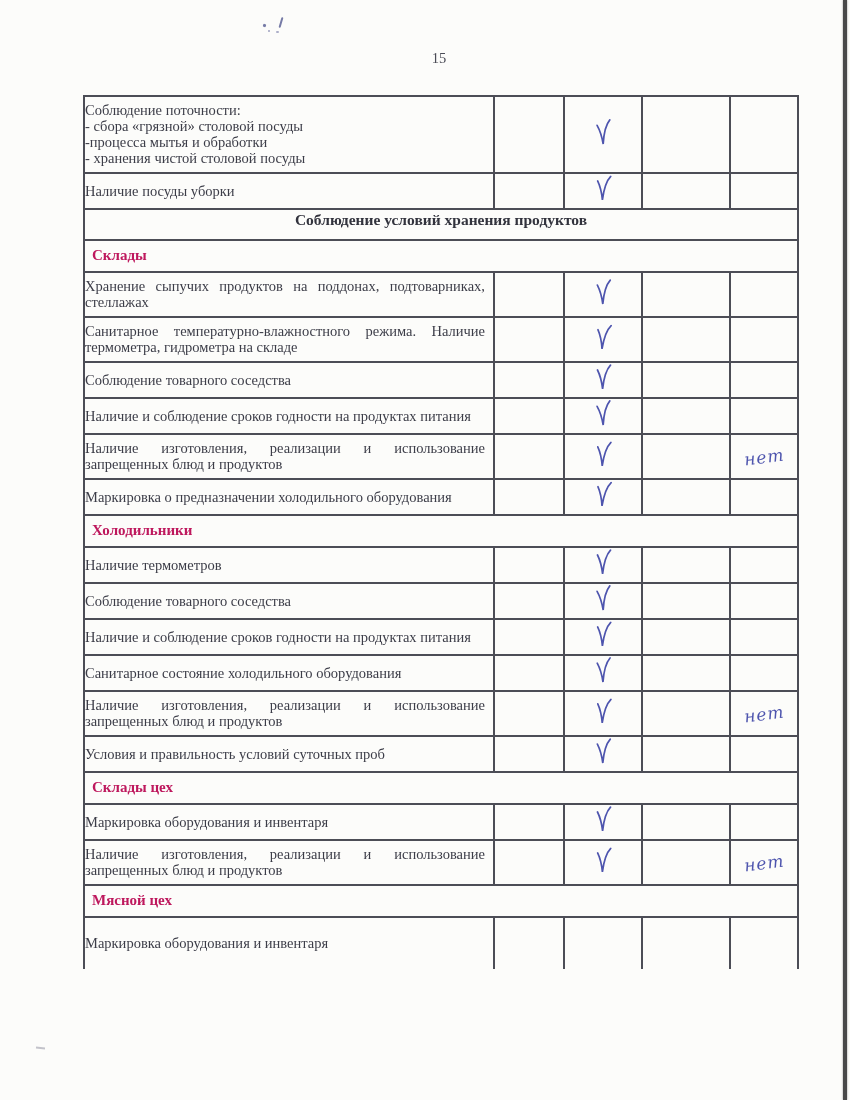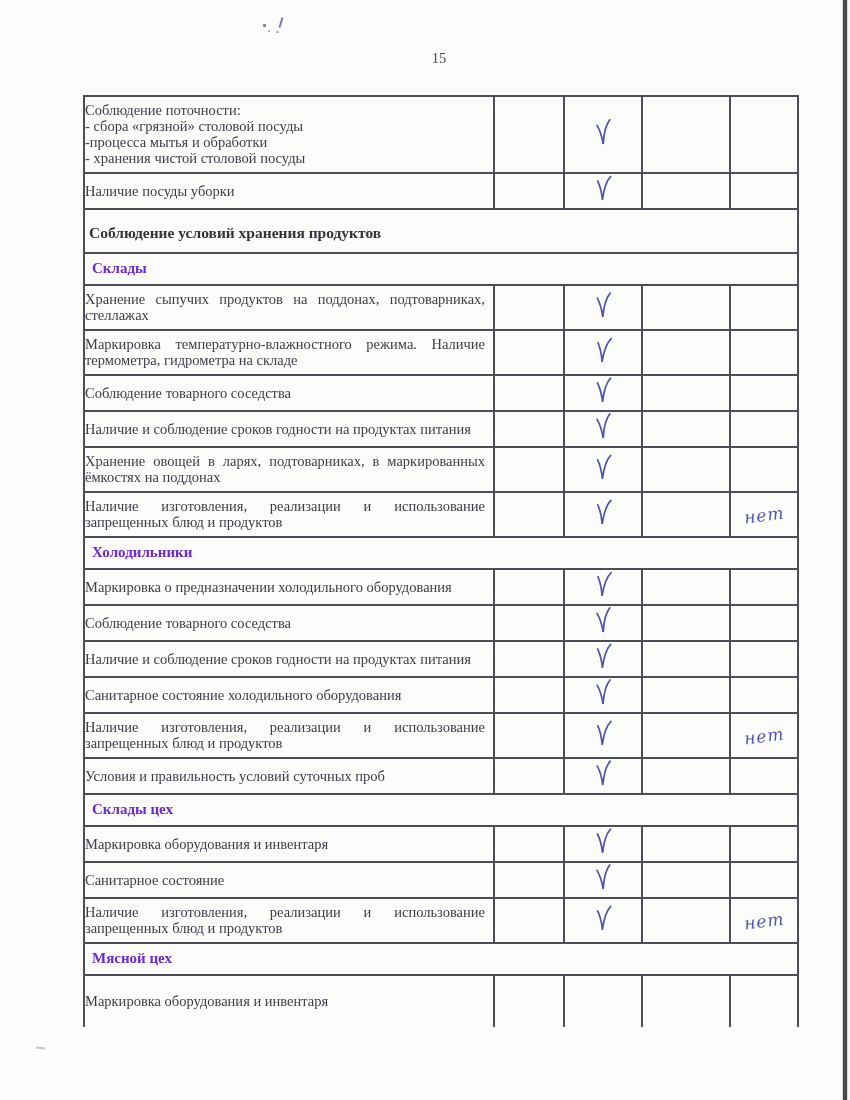--- a/index.html
+++ b/index.html
@@ -33,26 +33,26 @@
     border-collapse:collapse;table-layout:fixed;
     border:2px solid #4c4d56;border-bottom:0;
   }
   td{border:2px solid #4c4d56;vertical-align:middle;}
   td.textcell{
     font-size:14.5px;color:#3c3d48;line-height:16px;
     padding:5px 8px 6px 0;text-align:justify;text-align-last:left;
   }
   td.multiline{white-space:pre-line;text-align:left;}
   td.group{
-    font-weight:bold;text-align:left;font-size:15.5px;
-    color:#32333d;padding:14px 4px 10px;
+    font-weight:bold;text-align:center;font-size:15.5px;
+    color:#32333d;padding:1px 4px 10px;
   }
   td.sub{
     font-weight:bold;text-align:left;font-size:15px;
-    color:#6d28d9;padding:6px 8px 7px 7px;
+    color:#be185d;padding:6px 8px 7px 7px;
   }
   td.mark{text-align:center;}
   tr:last-child td{border-bottom:0;height:40px;}
   .check{display:inline-block;line-height:0;}
   .note{
     display:inline-block;font-style:italic;font-size:17px;
     font-family:"DejaVu Serif", serif;letter-spacing:1px;
     transform:rotate(-7deg);
   }
 </style>
@@ -107,21 +107,21 @@
       <tr>
         <td class="textcell">Хранение сыпучих продуктов на поддонах, подтоварниках, стеллажах</td>
         <td class="mark"></td>
         <td class="mark"><span class="check"><svg width="17" height="28" viewBox="0 0 17 28" style="transform:rotate(-1deg)">
               <path d="M2.5 6 C4.5 10, 6.8 18, 7.6 25 C8.6 16, 11 6, 15.5 1.2" fill="none" stroke="#4e55ae" stroke-width="1.7" stroke-linecap="round"></path>
             </svg></span></td>
         <td class="mark"></td>
         <td class="mark"></td>
       </tr>
       <tr>
-        <td class="textcell">Маркировка температурно-влажностного режима. Наличие термометра, гидрометра на складе</td>
+        <td class="textcell">Санитарное температурно-влажностного режима. Наличие термометра, гидрометра на складе</td>
         <td class="mark"></td>
         <td class="mark"><span class="check"><svg width="17" height="28" viewBox="0 0 17 28" style="transform:rotate(3deg)">
               <path d="M2.5 6 C4.5 10, 6.8 18, 7.6 25 C8.6 16, 11 6, 15.5 1.2" fill="none" stroke="#4e55ae" stroke-width="1.7" stroke-linecap="round"></path>
             </svg></span></td>
         <td class="mark"></td>
         <td class="mark"></td>
       </tr>
       <tr>
         <td class="textcell">Соблюдение товарного соседства</td>
         <td class="mark"></td>
@@ -134,110 +134,101 @@
       <tr>
         <td class="textcell">Наличие и соблюдение сроков годности на продуктах питания</td>
         <td class="mark"></td>
         <td class="mark"><span class="check"><svg width="17" height="28" viewBox="0 0 17 28" style="transform:rotate(-3deg)">
               <path d="M2.5 6 C4.5 10, 6.8 18, 7.6 25 C8.6 16, 11 6, 15.5 1.2" fill="none" stroke="#4e55ae" stroke-width="1.7" stroke-linecap="round"></path>
             </svg></span></td>
         <td class="mark"></td>
         <td class="mark"></td>
       </tr>
       <tr>
-        <td class="textcell">Хранение овощей в ларях, подтоварниках, в маркированных ёмкостях на поддонах</td>
+        <td class="textcell">Наличие изготовления, реализации и использование запрещенных блюд и продуктов</td>
+        <td class="mark"></td>
+        <td class="mark"><span class="check"><svg width="17" height="28" viewBox="0 0 17 28" style="transform:rotate(2deg)">
+              <path d="M2.5 6 C4.5 10, 6.8 18, 7.6 25 C8.6 16, 11 6, 15.5 1.2" fill="none" stroke="#4e55ae" stroke-width="1.7" stroke-linecap="round"></path>
+            </svg></span></td>
+        <td class="mark"></td>
+        <td class="mark"><span class="note" style="color: rgb(78, 85, 174);">нет</span></td>
+      </tr>
+      <tr>
+        <td class="textcell">Маркировка о предназначении холодильного оборудования</td>
+        <td class="mark"></td>
+        <td class="mark"><span class="check"><svg width="17" height="28" viewBox="0 0 17 28" style="transform:rotate(3deg)">
+              <path d="M2.5 6 C4.5 10, 6.8 18, 7.6 25 C8.6 16, 11 6, 15.5 1.2" fill="none" stroke="#4e55ae" stroke-width="1.7" stroke-linecap="round"></path>
+            </svg></span></td>
+        <td class="mark"></td>
+        <td class="mark"></td>
+      </tr>
+      <tr>
+        <td colspan="5" class="sub">Холодильники</td>
+      </tr>
+      <tr>
+        <td class="textcell">Наличие термометров</td>
+        <td class="mark"></td>
+        <td class="mark"><span class="check"><svg width="17" height="28" viewBox="0 0 17 28" style="transform:rotate(0deg)">
+              <path d="M2.5 6 C4.5 10, 6.8 18, 7.6 25 C8.6 16, 11 6, 15.5 1.2" fill="none" stroke="#4e55ae" stroke-width="1.7" stroke-linecap="round"></path>
+            </svg></span></td>
+        <td class="mark"></td>
+        <td class="mark"></td>
+      </tr>
+      <tr>
+        <td class="textcell">Соблюдение товарного соседства</td>
+        <td class="mark"></td>
+        <td class="mark"><span class="check"><svg width="17" height="28" viewBox="0 0 17 28" style="transform:rotate(-3deg)">
+              <path d="M2.5 6 C4.5 10, 6.8 18, 7.6 25 C8.6 16, 11 6, 15.5 1.2" fill="none" stroke="#4e55ae" stroke-width="1.7" stroke-linecap="round"></path>
+            </svg></span></td>
+        <td class="mark"></td>
+        <td class="mark"></td>
+      </tr>
+      <tr>
+        <td class="textcell">Наличие и соблюдение сроков годности на продуктах питания</td>
         <td class="mark"></td>
         <td class="mark"><span class="check"><svg width="17" height="28" viewBox="0 0 17 28" style="transform:rotate(1deg)">
               <path d="M2.5 6 C4.5 10, 6.8 18, 7.6 25 C8.6 16, 11 6, 15.5 1.2" fill="none" stroke="#4e55ae" stroke-width="1.7" stroke-linecap="round"></path>
             </svg></span></td>
         <td class="mark"></td>
         <td class="mark"></td>
       </tr>
       <tr>
+        <td class="textcell">Санитарное состояние холодильного оборудования</td>
+        <td class="mark"></td>
+        <td class="mark"><span class="check"><svg width="17" height="28" viewBox="0 0 17 28" style="transform:rotate(-2deg)">
+              <path d="M2.5 6 C4.5 10, 6.8 18, 7.6 25 C8.6 16, 11 6, 15.5 1.2" fill="none" stroke="#4e55ae" stroke-width="1.7" stroke-linecap="round"></path>
+            </svg></span></td>
+        <td class="mark"></td>
+        <td class="mark"></td>
+      </tr>
+      <tr>
         <td class="textcell">Наличие изготовления, реализации и использование запрещенных блюд и продуктов</td>
         <td class="mark"></td>
         <td class="mark"><span class="check"><svg width="17" height="28" viewBox="0 0 17 28" style="transform:rotate(2deg)">
               <path d="M2.5 6 C4.5 10, 6.8 18, 7.6 25 C8.6 16, 11 6, 15.5 1.2" fill="none" stroke="#4e55ae" stroke-width="1.7" stroke-linecap="round"></path>
             </svg></span></td>
         <td class="mark"></td>
         <td class="mark"><span class="note" style="color: rgb(78, 85, 174);">нет</span></td>
       </tr>
       <tr>
-        <td colspan="5" class="sub">Холодильники</td>
-      </tr>
-      <tr>
-        <td class="textcell">Маркировка о предназначении холодильного оборудования</td>
-        <td class="mark"></td>
-        <td class="mark"><span class="check"><svg width="17" height="28" viewBox="0 0 17 28" style="transform:rotate(3deg)">
-              <path d="M2.5 6 C4.5 10, 6.8 18, 7.6 25 C8.6 16, 11 6, 15.5 1.2" fill="none" stroke="#4e55ae" stroke-width="1.7" stroke-linecap="round"></path>
-            </svg></span></td>
-        <td class="mark"></td>
-        <td class="mark"></td>
-      </tr>
-      <tr>
-        <td class="textcell">Соблюдение товарного соседства</td>
-        <td class="mark"></td>
-        <td class="mark"><span class="check"><svg width="17" height="28" viewBox="0 0 17 28" style="transform:rotate(-3deg)">
-              <path d="M2.5 6 C4.5 10, 6.8 18, 7.6 25 C8.6 16, 11 6, 15.5 1.2" fill="none" stroke="#4e55ae" stroke-width="1.7" stroke-linecap="round"></path>
-            </svg></span></td>
-        <td class="mark"></td>
-        <td class="mark"></td>
-      </tr>
-      <tr>
-        <td class="textcell">Наличие и соблюдение сроков годности на продуктах питания</td>
-        <td class="mark"></td>
-        <td class="mark"><span class="check"><svg width="17" height="28" viewBox="0 0 17 28" style="transform:rotate(1deg)">
-              <path d="M2.5 6 C4.5 10, 6.8 18, 7.6 25 C8.6 16, 11 6, 15.5 1.2" fill="none" stroke="#4e55ae" stroke-width="1.7" stroke-linecap="round"></path>
-            </svg></span></td>
-        <td class="mark"></td>
-        <td class="mark"></td>
-      </tr>
-      <tr>
-        <td class="textcell">Санитарное состояние холодильного оборудования</td>
-        <td class="mark"></td>
-        <td class="mark"><span class="check"><svg width="17" height="28" viewBox="0 0 17 28" style="transform:rotate(-2deg)">
-              <path d="M2.5 6 C4.5 10, 6.8 18, 7.6 25 C8.6 16, 11 6, 15.5 1.2" fill="none" stroke="#4e55ae" stroke-width="1.7" stroke-linecap="round"></path>
-            </svg></span></td>
-        <td class="mark"></td>
-        <td class="mark"></td>
-      </tr>
-      <tr>
-        <td class="textcell">Наличие изготовления, реализации и использование запрещенных блюд и продуктов</td>
-        <td class="mark"></td>
-        <td class="mark"><span class="check"><svg width="17" height="28" viewBox="0 0 17 28" style="transform:rotate(2deg)">
-              <path d="M2.5 6 C4.5 10, 6.8 18, 7.6 25 C8.6 16, 11 6, 15.5 1.2" fill="none" stroke="#4e55ae" stroke-width="1.7" stroke-linecap="round"></path>
-            </svg></span></td>
-        <td class="mark"></td>
-        <td class="mark"><span class="note" style="color: rgb(78, 85, 174);">нет</span></td>
-      </tr>
-      <tr>
         <td class="textcell">Условия и правильность условий суточных проб</td>
         <td class="mark"></td>
         <td class="mark"><span class="check"><svg width="17" height="28" viewBox="0 0 17 28" style="transform:rotate(-1deg)">
               <path d="M2.5 6 C4.5 10, 6.8 18, 7.6 25 C8.6 16, 11 6, 15.5 1.2" fill="none" stroke="#4e55ae" stroke-width="1.7" stroke-linecap="round"></path>
             </svg></span></td>
         <td class="mark"></td>
         <td class="mark"></td>
       </tr>
       <tr>
         <td colspan="5" class="sub">Склады цех</td>
       </tr>
       <tr>
         <td class="textcell">Маркировка оборудования и инвентаря</td>
         <td class="mark"></td>
         <td class="mark"><span class="check"><svg width="17" height="28" viewBox="0 0 17 28" style="transform:rotate(0deg)">
-              <path d="M2.5 6 C4.5 10, 6.8 18, 7.6 25 C8.6 16, 11 6, 15.5 1.2" fill="none" stroke="#4e55ae" stroke-width="1.7" stroke-linecap="round"></path>
-            </svg></span></td>
-        <td class="mark"></td>
-        <td class="mark"></td>
-      </tr>
-      <tr>
-        <td class="textcell">Санитарное состояние</td>
-        <td class="mark"></td>
-        <td class="mark"><span class="check"><svg width="17" height="28" viewBox="0 0 17 28" style="transform:rotate(-3deg)">
               <path d="M2.5 6 C4.5 10, 6.8 18, 7.6 25 C8.6 16, 11 6, 15.5 1.2" fill="none" stroke="#4e55ae" stroke-width="1.7" stroke-linecap="round"></path>
             </svg></span></td>
         <td class="mark"></td>
         <td class="mark"></td>
       </tr>
       <tr>
         <td class="textcell">Наличие изготовления, реализации и использование запрещенных блюд и продуктов</td>
         <td class="mark"></td>
         <td class="mark"><span class="check"><svg width="17" height="28" viewBox="0 0 17 28" style="transform:rotate(1deg)">
               <path d="M2.5 6 C4.5 10, 6.8 18, 7.6 25 C8.6 16, 11 6, 15.5 1.2" fill="none" stroke="#4e55ae" stroke-width="1.7" stroke-linecap="round"></path>

